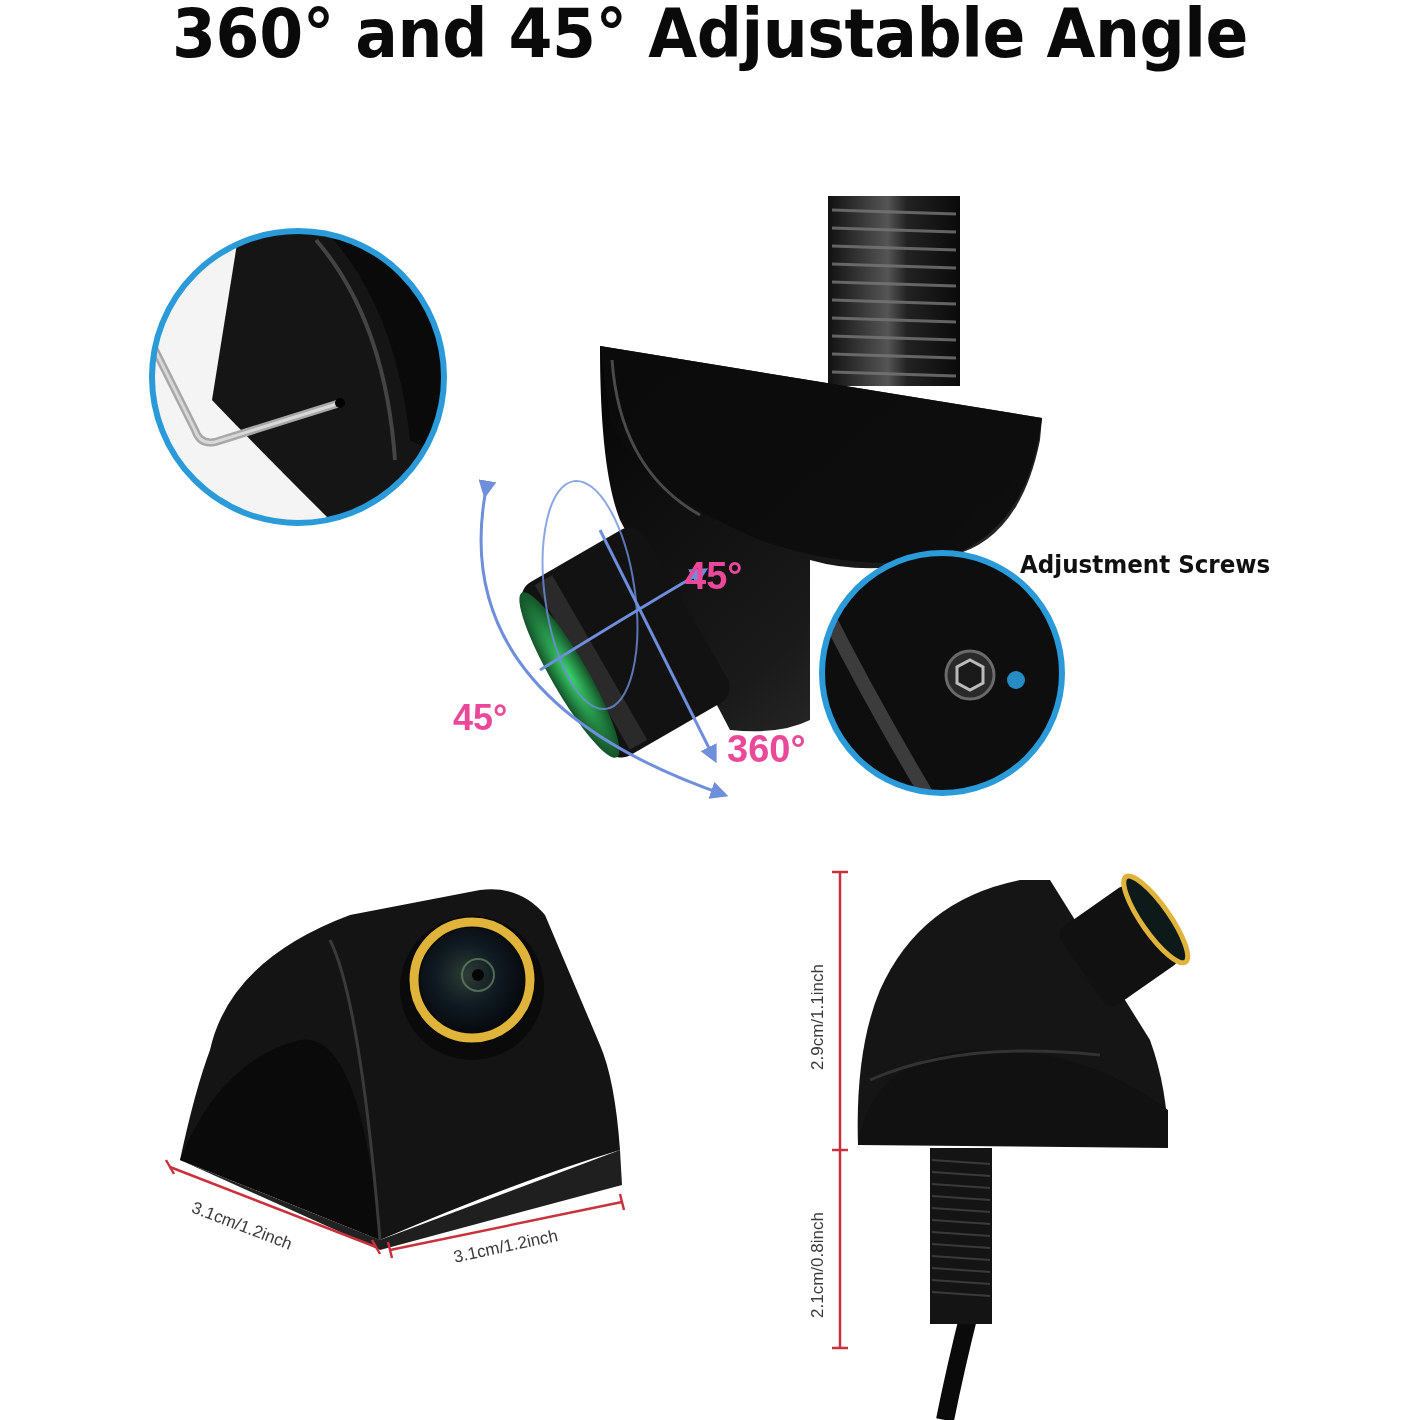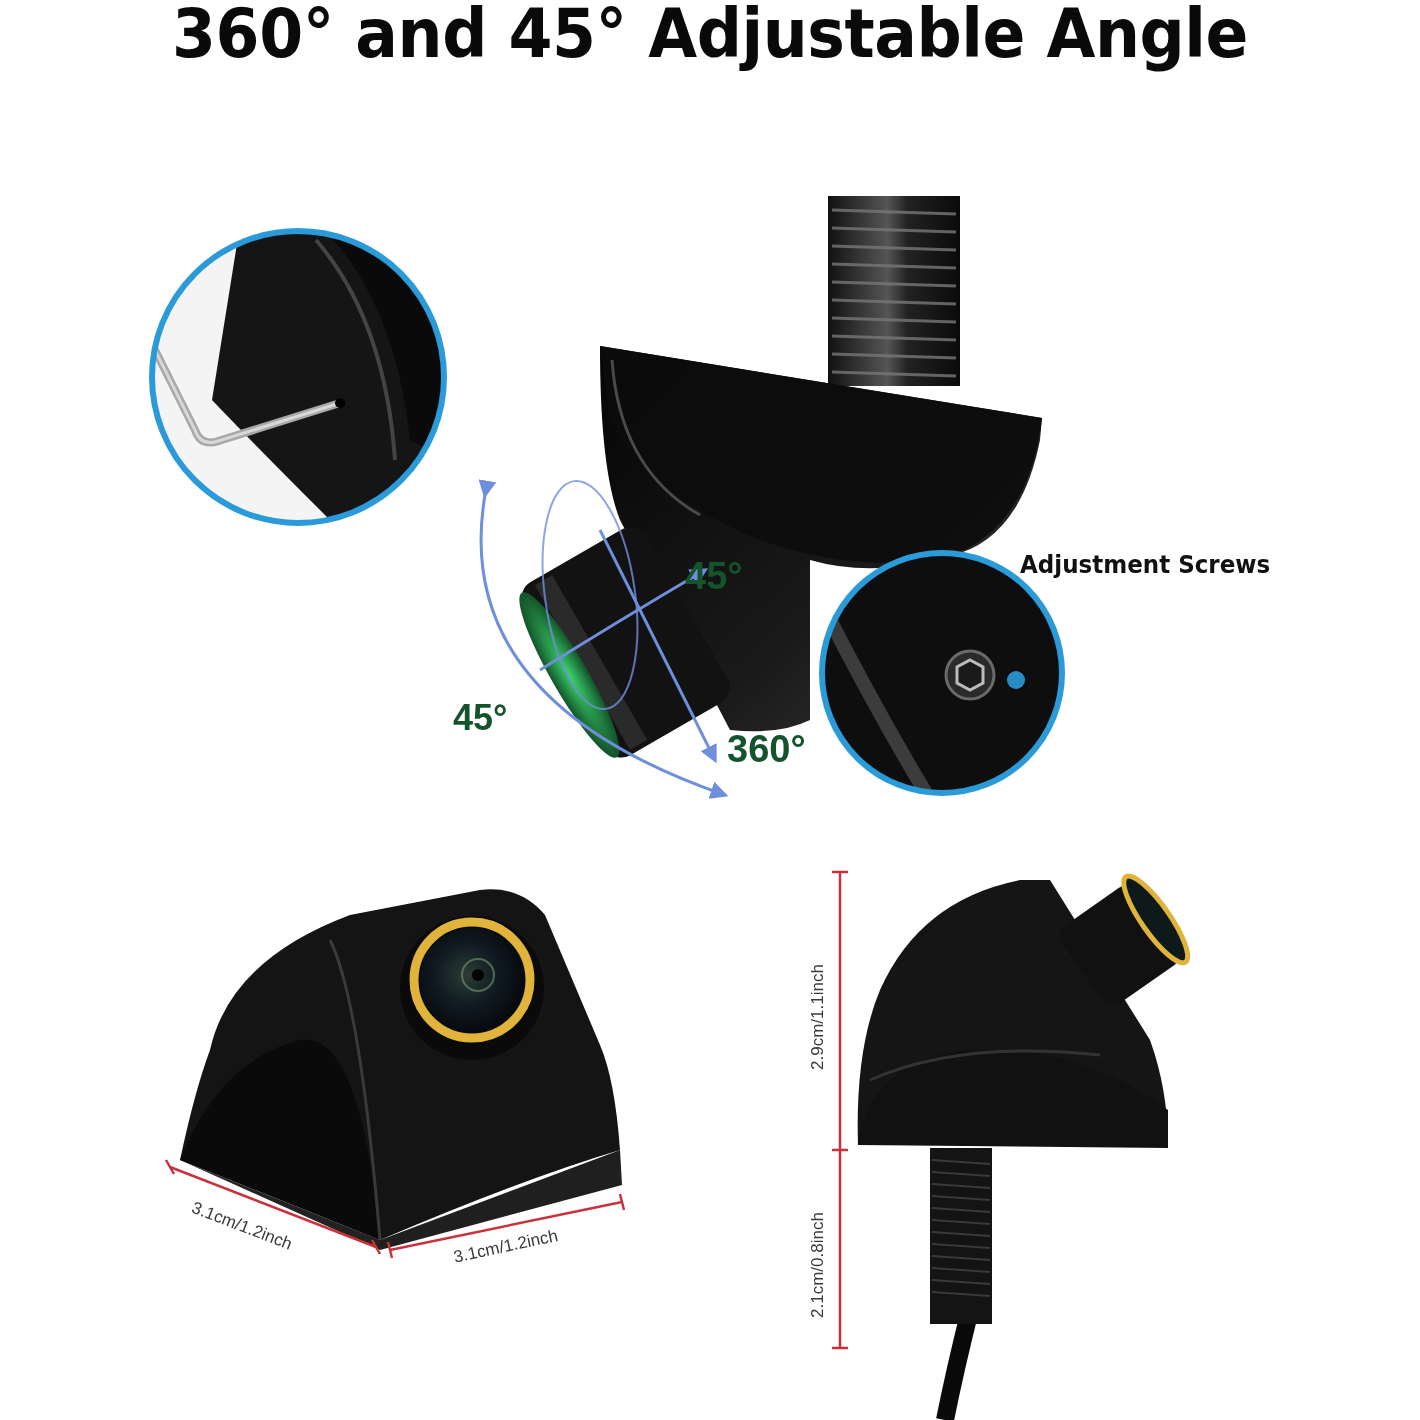--- a/index.html
+++ b/index.html
@@ -8,21 +8,21 @@
     position: absolute; left: 0; top: 0; width: 1420px; text-align: center;
     font-family: "DejaVu Sans", sans-serif; font-weight: bold; font-size: 68px;
     line-height: 72px; color: #0a0a0a; letter-spacing: -0.5px; top: -2px;
     transform: scaleX(0.93); transform-origin: center top;
   }
   .layer { position: absolute; left: 0; top: 0; width: 1420px; height: 1420px; }
   .label-adj {
     position: absolute; left: 1020px; top: 550px; font-weight: bold; font-size: 25px;
     color: #111; font-family: "DejaVu Sans", sans-serif; transform: scaleX(0.92); transform-origin: left top;
   }
-  .deg { position: absolute; font-family: "Liberation Sans", sans-serif; font-weight: bold; color: #14532d; }
+  .deg { position: absolute; font-family: "Liberation Sans", sans-serif; font-weight: bold; color: #ec4899; }
   .dim { position: absolute; font-family: "Liberation Sans", sans-serif; font-size: 17px; color: #3a3a3a; white-space: nowrap; }
 </style>
 </head>
 <body>
 
 <div class="title">360° and 45° Adjustable Angle</div>
 
 <svg class="layer" viewBox="0 0 1420 1420">
   <defs>
     <linearGradient id="bodyGrad" x1="0" y1="0" x2="1" y2="1">

